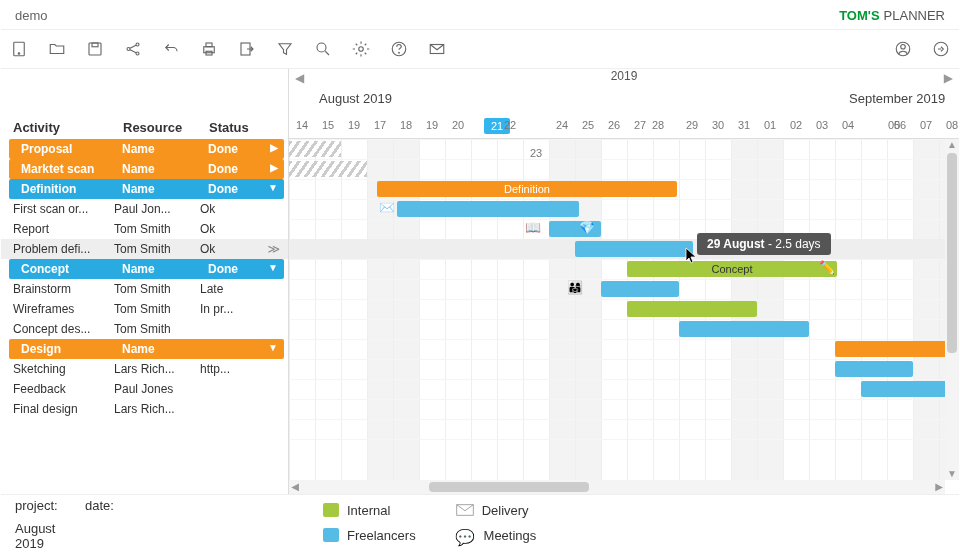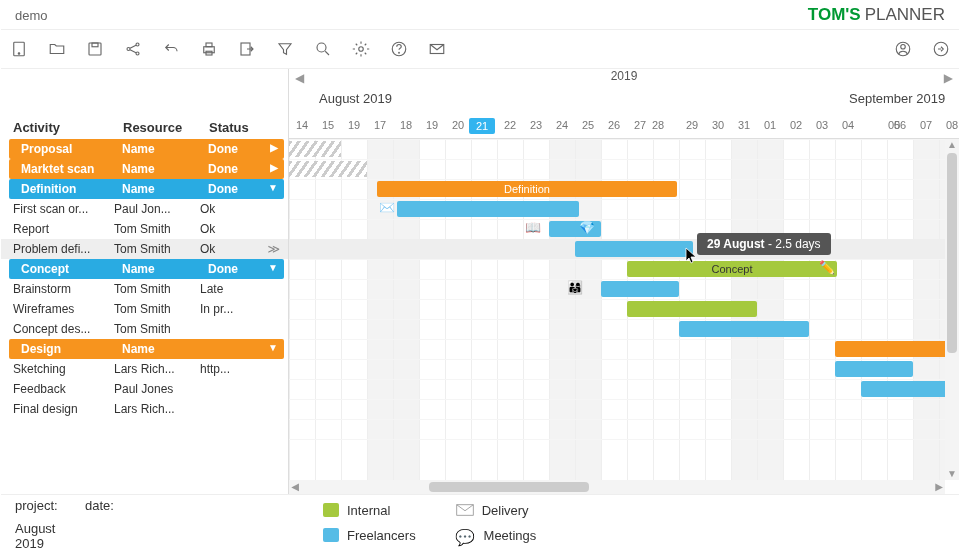--- a/index.html
+++ b/index.html
@@ -1,19 +1,19 @@
 <!DOCTYPE html>
 <html><head>
 <meta charset="utf-8">
 <style>
 *{box-sizing:border-box;margin:0;padding:0;font-family:Arial,Helvetica,sans-serif;}
 body{background:#fff;font-size:13px;color:#333;}
 .app{width:960px;height:555px;position:relative;display:flex;flex-direction:column;border:1px solid #fff;}
 .titlebar{height:28px;display:flex;align-items:center;justify-content:space-between;padding:0 14px;color:#666;}
-.titlebar .brand{font-size:17px;font-weight:700;}
+.titlebar .brand{font-size:13px;font-weight:700;}
 .brand .t{color:#009933;}
 .brand .p{color:#555;font-weight:400;margin-left:4px;}
 .toolbar{height:40px;display:flex;align-items:center;padding:0 6px;gap:14px;border-top:1px solid #eee;border-bottom:1px solid #eee;}
 .toolbar .spacer{flex:1;}
 .ticon{width:24px;height:24px;display:flex;align-items:center;justify-content:center;color:#555;cursor:pointer;}
 .ticon svg{width:18px;height:18px;stroke:#666;fill:none;stroke-width:1.5;}
 .main{flex:1;display:flex;position:relative;overflow:hidden;}
 .left{width:288px;display:flex;flex-direction:column;border-right:1px solid #ddd;}
 .left .spacer-top{height:44px;}
 .left .headers{height:26px;display:flex;align-items:flex-end;padding:0 0 4px 12px;font-weight:700;}
@@ -270,23 +270,23 @@
             <span class="month" style="left: 560px;">September 2019</span>
           </div>
         <div class="days" id="days">
             <span class="day" style="left: 0px;">14</span>
             <span class="day" style="left: 26px;">15</span>
             <span class="day" style="left: 52px;">19</span>
             <span class="day" style="left: 78px;">17</span>
             <span class="day" style="left: 104px;">18</span>
             <span class="day" style="left: 130px;">19</span>
             <span class="day" style="left: 156px;">20</span>
-            <span class="day sel" style="left: 180px;">21</span>
+            <span class="day sel" style="left: 195px;">21</span>
             <span class="day" style="left: 208px;">22</span>
-            <span class="day" style="left: 234px;">23</span>
+            <span class="day" style="left: 234px; margin-top: 28px;">23</span>
             <span class="day" style="left: 260px;">24</span>
             <span class="day" style="left: 286px;">25</span>
             <span class="day" style="left: 312px;">26</span>
             <span class="day" style="left: 338px;">27</span>
             <span class="day" style="left: 356px;">28</span>
             <span class="day" style="left: 390px;">29</span>
             <span class="day" style="left: 416px;">30</span>
             <span class="day" style="left: 442px;">31</span>
             <span class="day" style="left: 468px;">01</span>
             <span class="day" style="left: 494px;">02</span>

